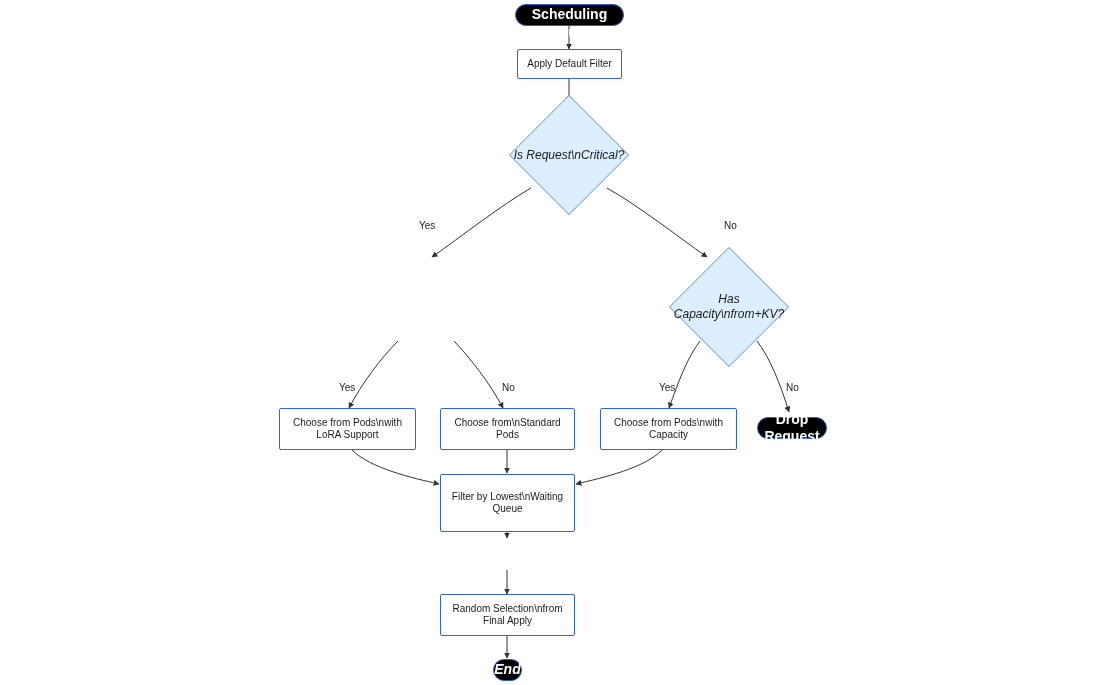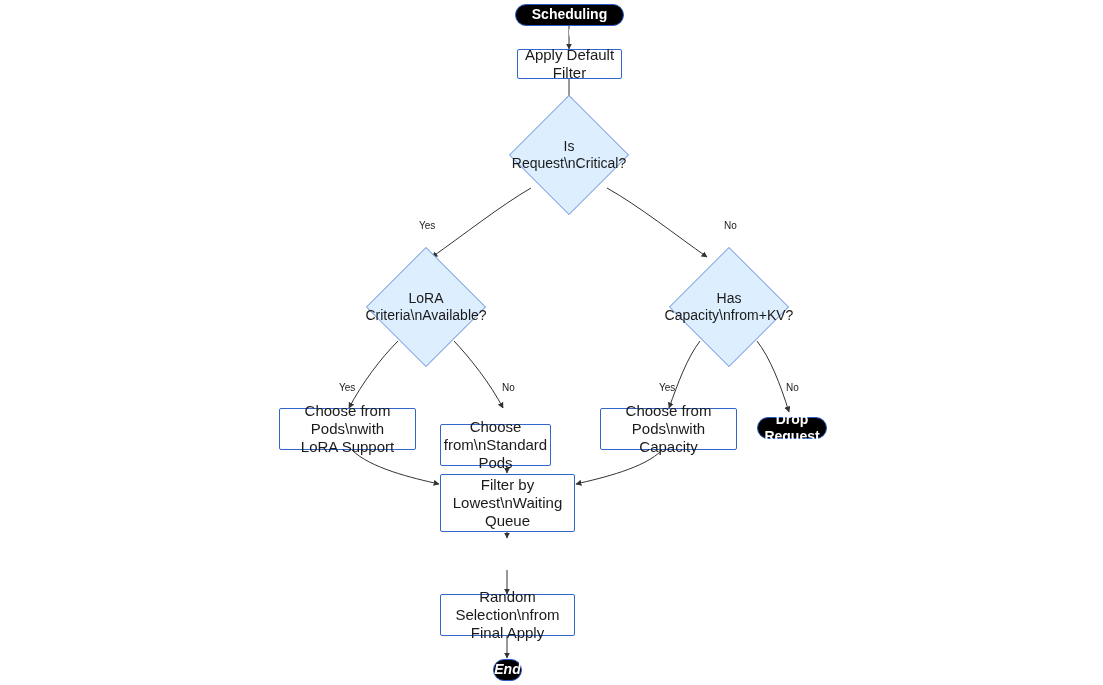--- a/index.html
+++ b/index.html
@@ -47,28 +47,29 @@
     font-size: 14px;
     font-weight: bold;
     padding: 0 8px;
   }
   
   .process {
     background: #ffffff;
     border: 1px solid #3366cc;
     border-radius: 2px;
     color: #1a1a1a;
-    font-size: 15px;
+    font-size: 10px;
   }
   
   .decision {
     background: transparent;
     border: none;
     color: #1a1a1a;
-    font-size: 14px;
+    font-size: 12px;
+    font-style: italic;
   }
   .decision .diamond-shape {
     position: absolute;
     left: 0;
     top: 0;
     width: 100%;
     height: 100%;
     background: #ddeeff;
     border: 1px solid #3366cc;
     transform: rotate(45deg) scale(0.7071);
@@ -136,36 +137,32 @@
 
   <div class="node process" style="left:517px; top:49px; width:105px; height:30px;">
     <span class="label">Apply Default Filter</span>
   </div>
 
   <div class="node decision" style="left:509px; top:95px; width:120px; height:120px;">
     <span class="diamond-shape"></span>
     <span class="label">Is Request\nCritical?</span>
   </div>
 
-  <div class="node decision" style="left:366px; top:247px; width:120px; height:120px;">
-    <span class="diamond-shape"></span>
-    <span class="label">LoRA Criteria\nAvailable?</span>
-  </div>
 
   <div class="node decision" style="left:669px; top:247px; width:120px; height:120px;">
     <span class="diamond-shape"></span>
     <span class="label">Has Capacity\nfrom+KV?</span>
   </div>
 
   <div class="node process" style="left:279px; top:408px; width:137px; height:42px;">
     <span class="label">Choose from Pods\nwith
 LoRA Support</span>
   </div>
 
-  <div class="node process" style="left:440px; top:424px; width:111px; height:42px;">
+  <div class="node process" style="left:440px; top:408px; width:135px; height:42px;">
     <span class="label">Choose from\nStandard
 Pods</span>
   </div>
 
   <div class="node process" style="left:600px; top:408px; width:137px; height:42px;">
     <span class="label">Choose from Pods\nwith
 Capacity</span>
   </div>
 
   <div class="node terminal" style="left:757px; top:417px; width:70px; height:22px;">

